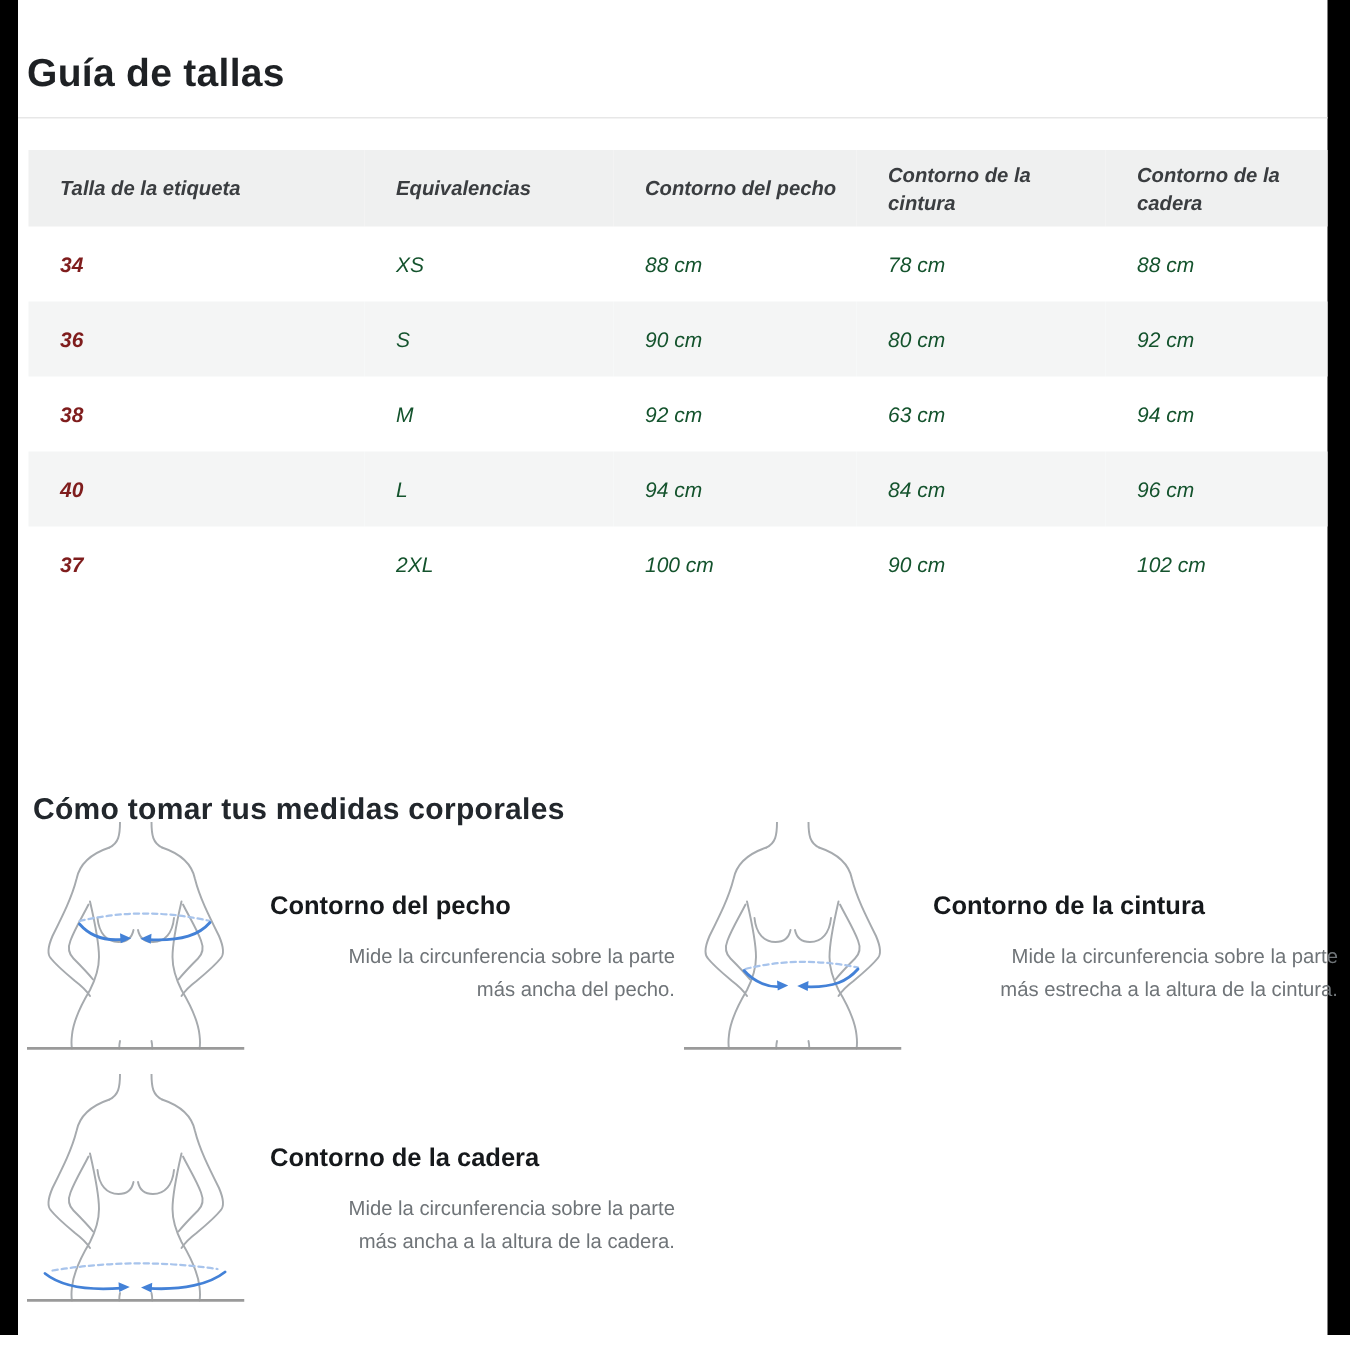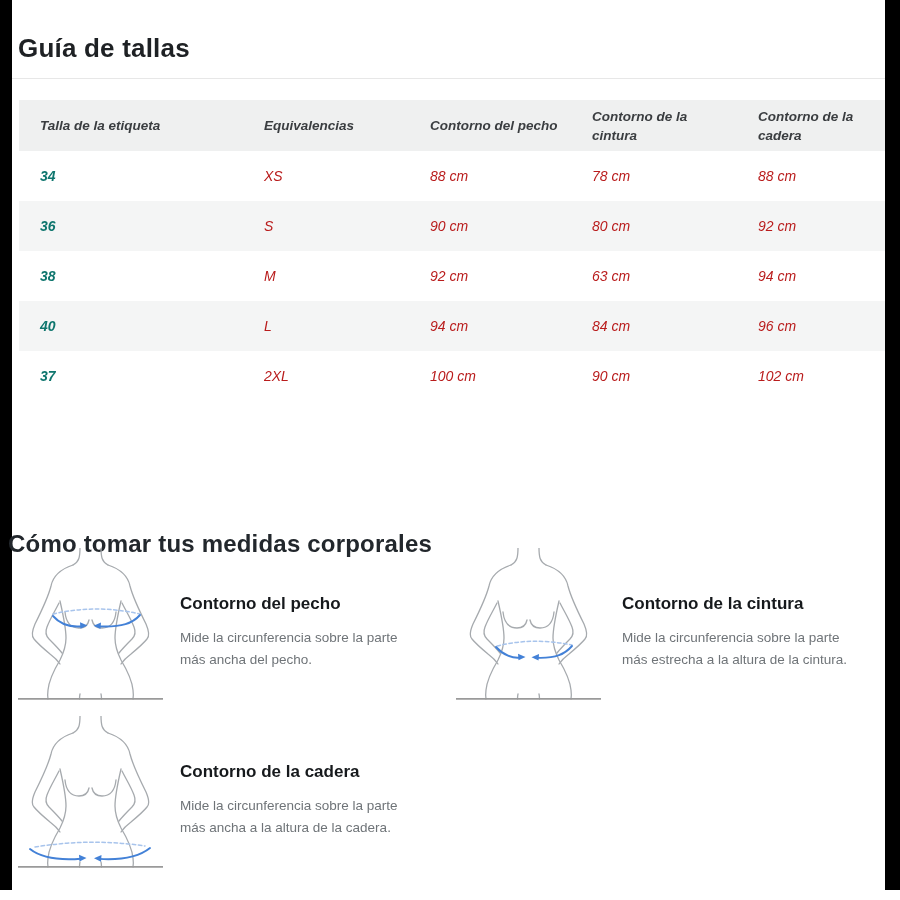--- a/index.html
+++ b/index.html
@@ -20,28 +20,28 @@
   table.size-table{
     position:absolute;left:19px;top:100px;width:866px;
     border-collapse:collapse;table-layout:fixed;font-style:italic;
   }
   table.size-table th{
     background:#eff0f0;text-align:left;vertical-align:middle;
     font-size:13.5px;font-weight:700;color:#3a3d40;line-height:19px;
     height:51px;padding:0 8px 0 21px;
   }
   table.size-table td{
-    font-size:14px;font-weight:400;color:#b91c1c;vertical-align:middle;
+    font-size:14px;font-weight:400;color:#14532d;vertical-align:middle;
     height:50px;padding:0 8px 0 21px;
   }
-  table.size-table td.c1{font-weight:700;color:#0f766e;}
+  table.size-table td.c1{font-weight:700;color:#7f1d1d;}
   table.size-table tbody tr:nth-child(even) td{background:#f4f5f5;}
 
   .section-title{
-    position:absolute;left:8px;top:510px;font-size:24px;line-height:27px;
+    position:absolute;left:22px;top:510px;font-size:20px;line-height:27px;
     font-weight:700;color:#22272c;letter-spacing:.2px;
   }
 
   .fig{position:absolute;width:145px;height:152px;}
   .fig.chest{left:18px;top:548px;}
   .fig.waist{left:456px;top:548px;}
   .fig.hips{left:18px;top:716px;}
   .fig svg{display:block;}
   .torso{fill:none;stroke:#a6aaae;stroke-width:1.3;stroke-linecap:round;stroke-linejoin:round;}
   .ground{stroke:#9a9a9a;stroke-width:1.7;}
@@ -52,20 +52,21 @@
   .measure-text{position:absolute;width:270px;}
   .measure-text.t1{left:180px;top:592px;}
   .measure-text.t2{left:622px;top:592px;}
   .measure-text.t3{left:180px;top:760px;}
   .measure-heading{
     font-size:17px;font-weight:700;color:#16191c;line-height:24px;margin:0 0 11px 0;
   }
   .measure-desc{
     font-size:13.5px;font-weight:400;color:#6f7478;line-height:22px;margin:0;
     white-space:pre-line;
+    text-align:right;
   }
 </style>
 </head>
 <body>
 
 <div class="stage">
 
   <div class="backdrop left"></div>
   <div class="backdrop right"></div>
 

